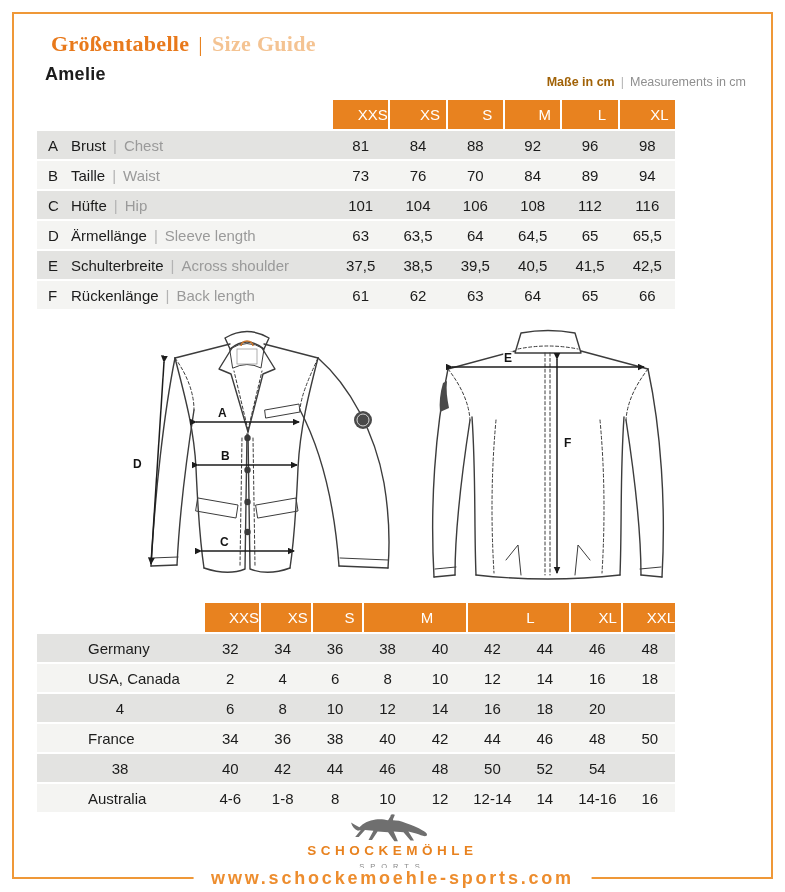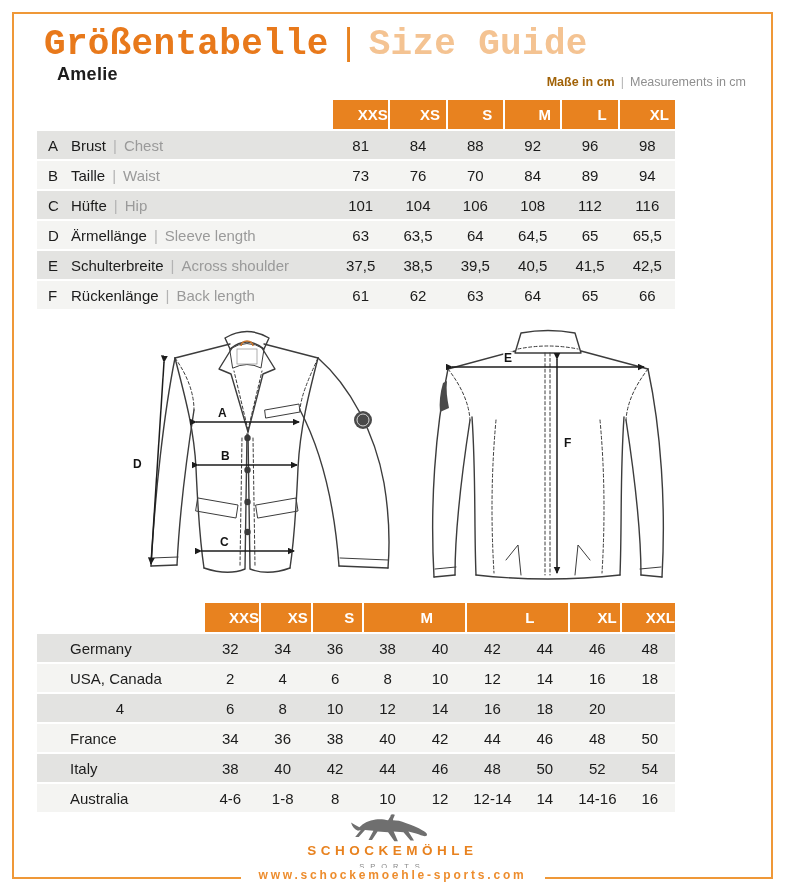--- a/index.html
+++ b/index.html
@@ -2,47 +2,47 @@
 <html><head>
 <meta charset="utf-8">
 <style>
   html,body{margin:0;padding:0;background:#fff;}
   .page{position:relative;width:785px;height:892px;background:#ffffff;
         font-family:"Liberation Sans",sans-serif;overflow:hidden;}
   .frame{position:absolute;left:12px;top:12px;right:12px;bottom:13px;
          border:2px solid #ef9838;pointer-events:none;}
 
   
-  .title{position:absolute;left:44px;top:24px;margin:0;font-family:Liberation Mono, monospace;
-         font-size:36px;font-weight:700;letter-spacing:.3px;white-space:nowrap;}
+  .title{position:absolute;left:44px;top:24px;margin:7px;font-family:Liberation Serif, serif;
+         font-size:22px;font-weight:700;letter-spacing:.3px;white-space:nowrap;}
   .title .t-de{color:#e8791b;}
   .title .t-sep{color:#e8821f;margin:0 9px;font-weight:400;}
   .title .t-en{color:#f4c392;}
-  .product{position:absolute;left:57px;top:64px;font-size:18px;font-weight:700;color:#1c1c1c;letter-spacing:.3px;}
+  .product{position:absolute;left:45px;top:64px;font-size:18px;font-weight:700;color:#1c1c1c;letter-spacing:.3px;}
   .units{position:absolute;right:39px;top:75px;font-size:12.5px;white-space:nowrap;}
   .units .u-de{color:#a16207;font-weight:700;}
   .units .u-sep{color:#b4b4b4;margin:0 6px;}
   .units .u-en{color:#8f8f8f;}
 
   
   .t1,.t2{position:absolute;left:37px;width:638px;}
   .t1{top:100px;}
   .t2{top:603px;}
   .grid1{display:grid;grid-template-columns:294px repeat(6,1fr);column-gap:2px;}
   .grid2{display:grid;grid-template-columns:166px repeat(9,1fr);column-gap:2px;}
   .thead{height:29px;margin-bottom:2px;}
-  .hcell{background:#e8821f;color:#fff;font-weight:700;font-size:15px;
+  .hcell{background:#e8821f;color:#fff;font-weight:400;font-size:15px;
          display:flex;align-items:center;justify-content:center;padding-left:24px;}
   .span2{grid-column:span 2;}
   .trow{height:28px;margin-bottom:2px;align-items:center;}
   .bg-a{background:#e3e3e1;}
   .bg-b{background:#f4f4f2;}
   .lbl{display:flex;align-items:center;font-size:15px;color:#1c1c1c;white-space:nowrap;}
   .t1 .lbl{padding-left:11px;}
-  .t2 .lbl{padding-left:33px;}
+  .t2 .lbl{padding-left:51px;}
   .key{width:23px;}
   .lsep{color:#b3b3b3;margin:0 7px;}
   .en{color:#9a9a9a;}
   .val{text-align:center;font-size:15px;color:#1b1b1b;}
 
   
   .front-svg{position:absolute;left:128px;top:318px;}
   .back-svg{position:absolute;left:428px;top:325px;}
   .sketch{stroke:#3c3c3c;fill:none;stroke-width:1.4;stroke-linejoin:round;stroke-linecap:round;}
   .thin{stroke-width:1;}
@@ -50,21 +50,21 @@
   .arrow{stroke:#1c1c1c;stroke-width:1.5;fill:none;}
   .alabel{font-family:"Liberation Sans",sans-serif;font-size:12px;font-weight:700;fill:#141414;
           paint-order:stroke;stroke:#ffffff;stroke-width:3px;}
 
   
   .logo{position:absolute;left:0;right:0;top:814px;text-align:center;}
   .logo svg{display:block;margin:0 auto;}
   .brand{font-size:13.5px;font-weight:700;color:#e8821f;letter-spacing:4.5px;margin-top:1px;}
   .brand-sub{font-size:7.5px;font-weight:400;color:#8a8a8a;letter-spacing:6px;margin-top:4px;}
   .url{position:absolute;top:868px;left:50%;transform:translateX(-50%);background:#fff;
-       padding:0 18px;font-size:12px;font-weight:700;color:#ed8d2e;letter-spacing:2.8px;
+       padding:0 18px;font-size:18px;font-weight:700;color:#ed8d2e;letter-spacing:2.8px;
        z-index:2;white-space:nowrap;}
 </style>
 </head>
 <body>
 
 <div class="page">
   <div class="frame"></div>
 
   <h1 class="title">
     <span class="t-de">Größentabelle</span><span class="t-sep">|</span><span class="t-en">Size Guide</span>
@@ -336,21 +336,20 @@
       <div class="val">38</div>
       <div class="val">40</div>
       <div class="val">42</div>
       <div class="val">44</div>
       <div class="val">46</div>
       <div class="val">48</div>
       <div class="val">50</div>
     </div>
 
     <div class="grid2 trow bg-a">
-      <div class="lbl">Italy</div>
       <div class="val">38</div>
       <div class="val">40</div>
       <div class="val">42</div>
       <div class="val">44</div>
       <div class="val">46</div>
       <div class="val">48</div>
       <div class="val">50</div>
       <div class="val">52</div>
       <div class="val">54</div>
     </div>

